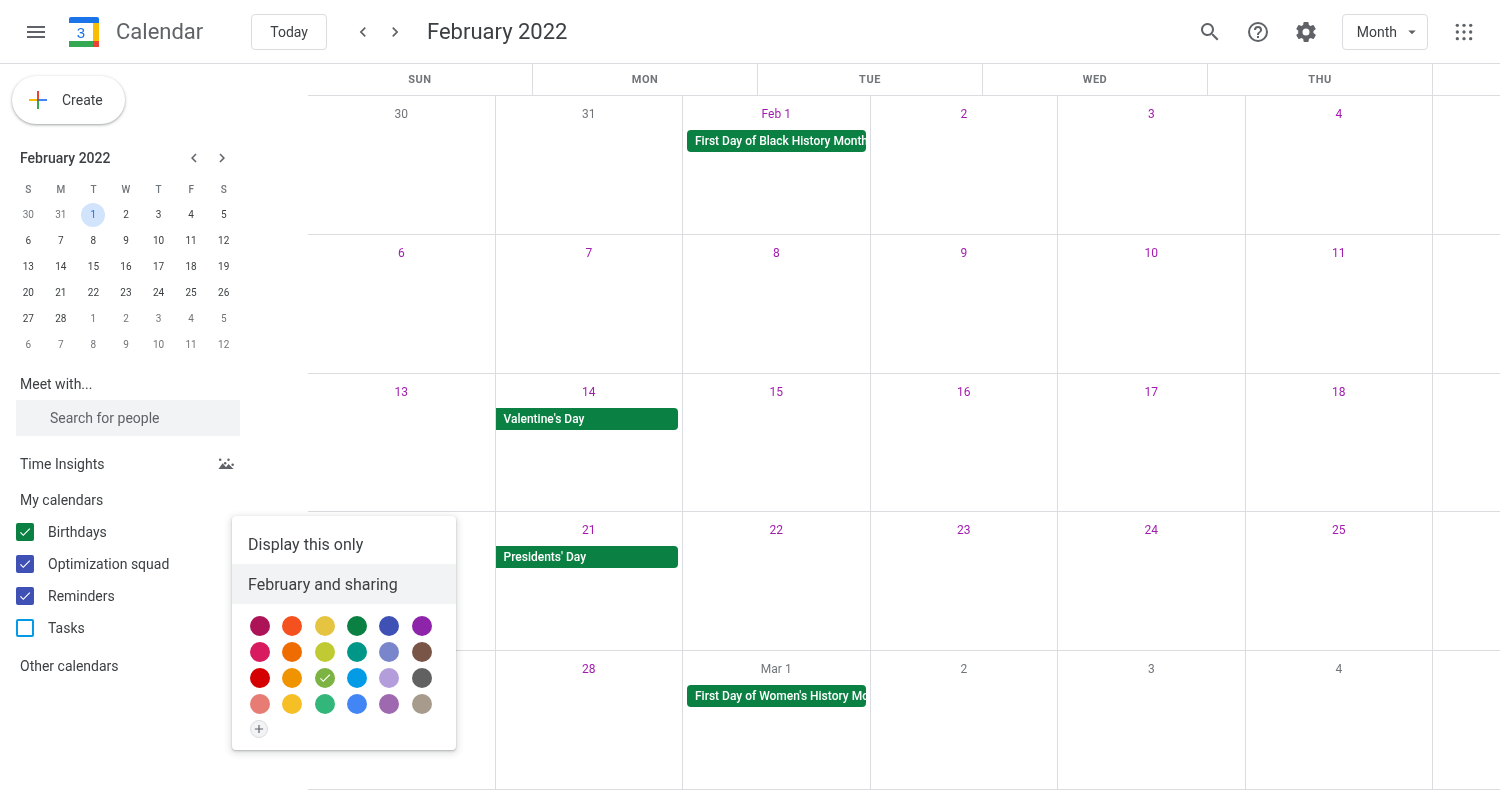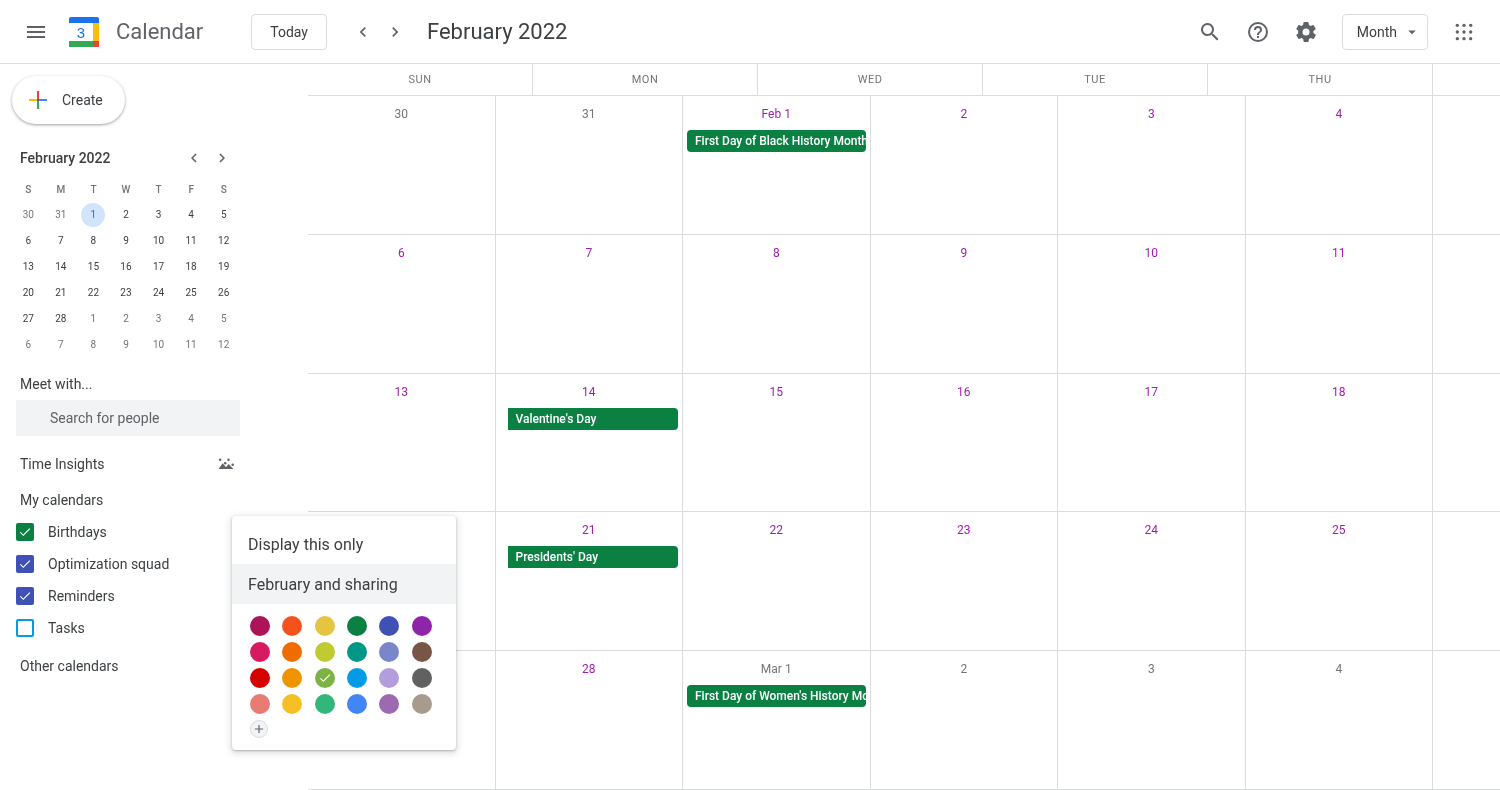--- a/index.html
+++ b/index.html
@@ -98,21 +98,21 @@
   .cal-item { display:flex; align-items:center; height:32px; padding-left:4px; cursor:pointer;}
   .checkbox {
     width: 18px; height: 18px; border-radius: 2px; margin-right: 14px;
     display:flex; align-items:center; justify-content:center;
   }
   .cal-label { font-size: 14px; color:#3c4043;}
   .other-cal { font-size:14px; color:#3c4043; margin: 14px 0 0 8px; cursor:pointer;}
 
   
   .weekday-row { display:flex; height:32px; border-bottom: 1px solid #dadce0; margin-left: 52px;}
-  .weekday-row > div { flex:1; text-align:center; border-left:1px solid #dadce0; color:#70757a; font-size:11px; font-weight:400; line-height:32px; letter-spacing:0.5px;}
+  .weekday-row > div { flex:1; text-align:center; border-left:1px solid #dadce0; color:#70757a; font-size:11px; font-weight:700; line-height:32px; letter-spacing:0.5px;}
   .weekday-row > div:first-child { border-left:none;}
   .weekday-row .sat-gutter{ flex:0 0 68px;}
 
   .weeks { flex:1; display:flex; flex-direction:column; margin-left:52px;}
   .week { flex:1; display:flex; border-bottom:1px solid #dadce0;}
   .day-cell {
     flex:1; border-left:1px solid #dadce0; min-width:0;
     display:flex; flex-direction:column; overflow:hidden;
   }
   .day-cell:first-child { border-left:none;}
@@ -122,21 +122,21 @@
     height:24px; line-height:24px; margin-top:6px; cursor:pointer;
   }
   .day-num.dim { color:#70757a;}
   .event {
     font-size: 12px; font-weight:500; color:#fff;
     background:#0b8043;
     border-radius: 4px; height: 22px; line-height:22px;
     padding: 0 8px; white-space:nowrap; overflow:hidden;
     margin: 4px 4px 0 4px; cursor:pointer;
   }
-  .event.span-left { margin-left:12px; border-top-left-radius:0; border-bottom-left-radius:0;}
+  .event.span-left { margin-left:0; border-top-left-radius:0; border-bottom-left-radius:0;}
 
   
   .popup {
     position: absolute;
     left: 232px; top: 516px;
     width: 224px;
     background: #fff;
     border-radius: 4px;
     box-shadow: 0 2px 6px 2px rgba(60,64,67,.15), 0 1px 2px rgba(60,64,67,.3);
     padding: 8px 0 12px 0;
@@ -367,22 +367,22 @@
         </div>
       </div>
 
     <div class="other-cal">Other calendars</div>
   </div>
 
   <div class="main">
     <div class="weekday-row" id="dow-row">
         <div>SUN</div>
         <div>MON</div>
+        <div>TUE</div>
         <div>WED</div>
-        <div>TUE</div>
         <div>THU</div>
         <div class="sat-gutter"></div>
       </div>
     <div class="weeks" id="weeks">
         <div class="week">
           <div class="day-cell">
             <div class="day-num dim">30</div>
           </div>
           <div class="day-cell">
             <div class="day-num dim">31</div>

